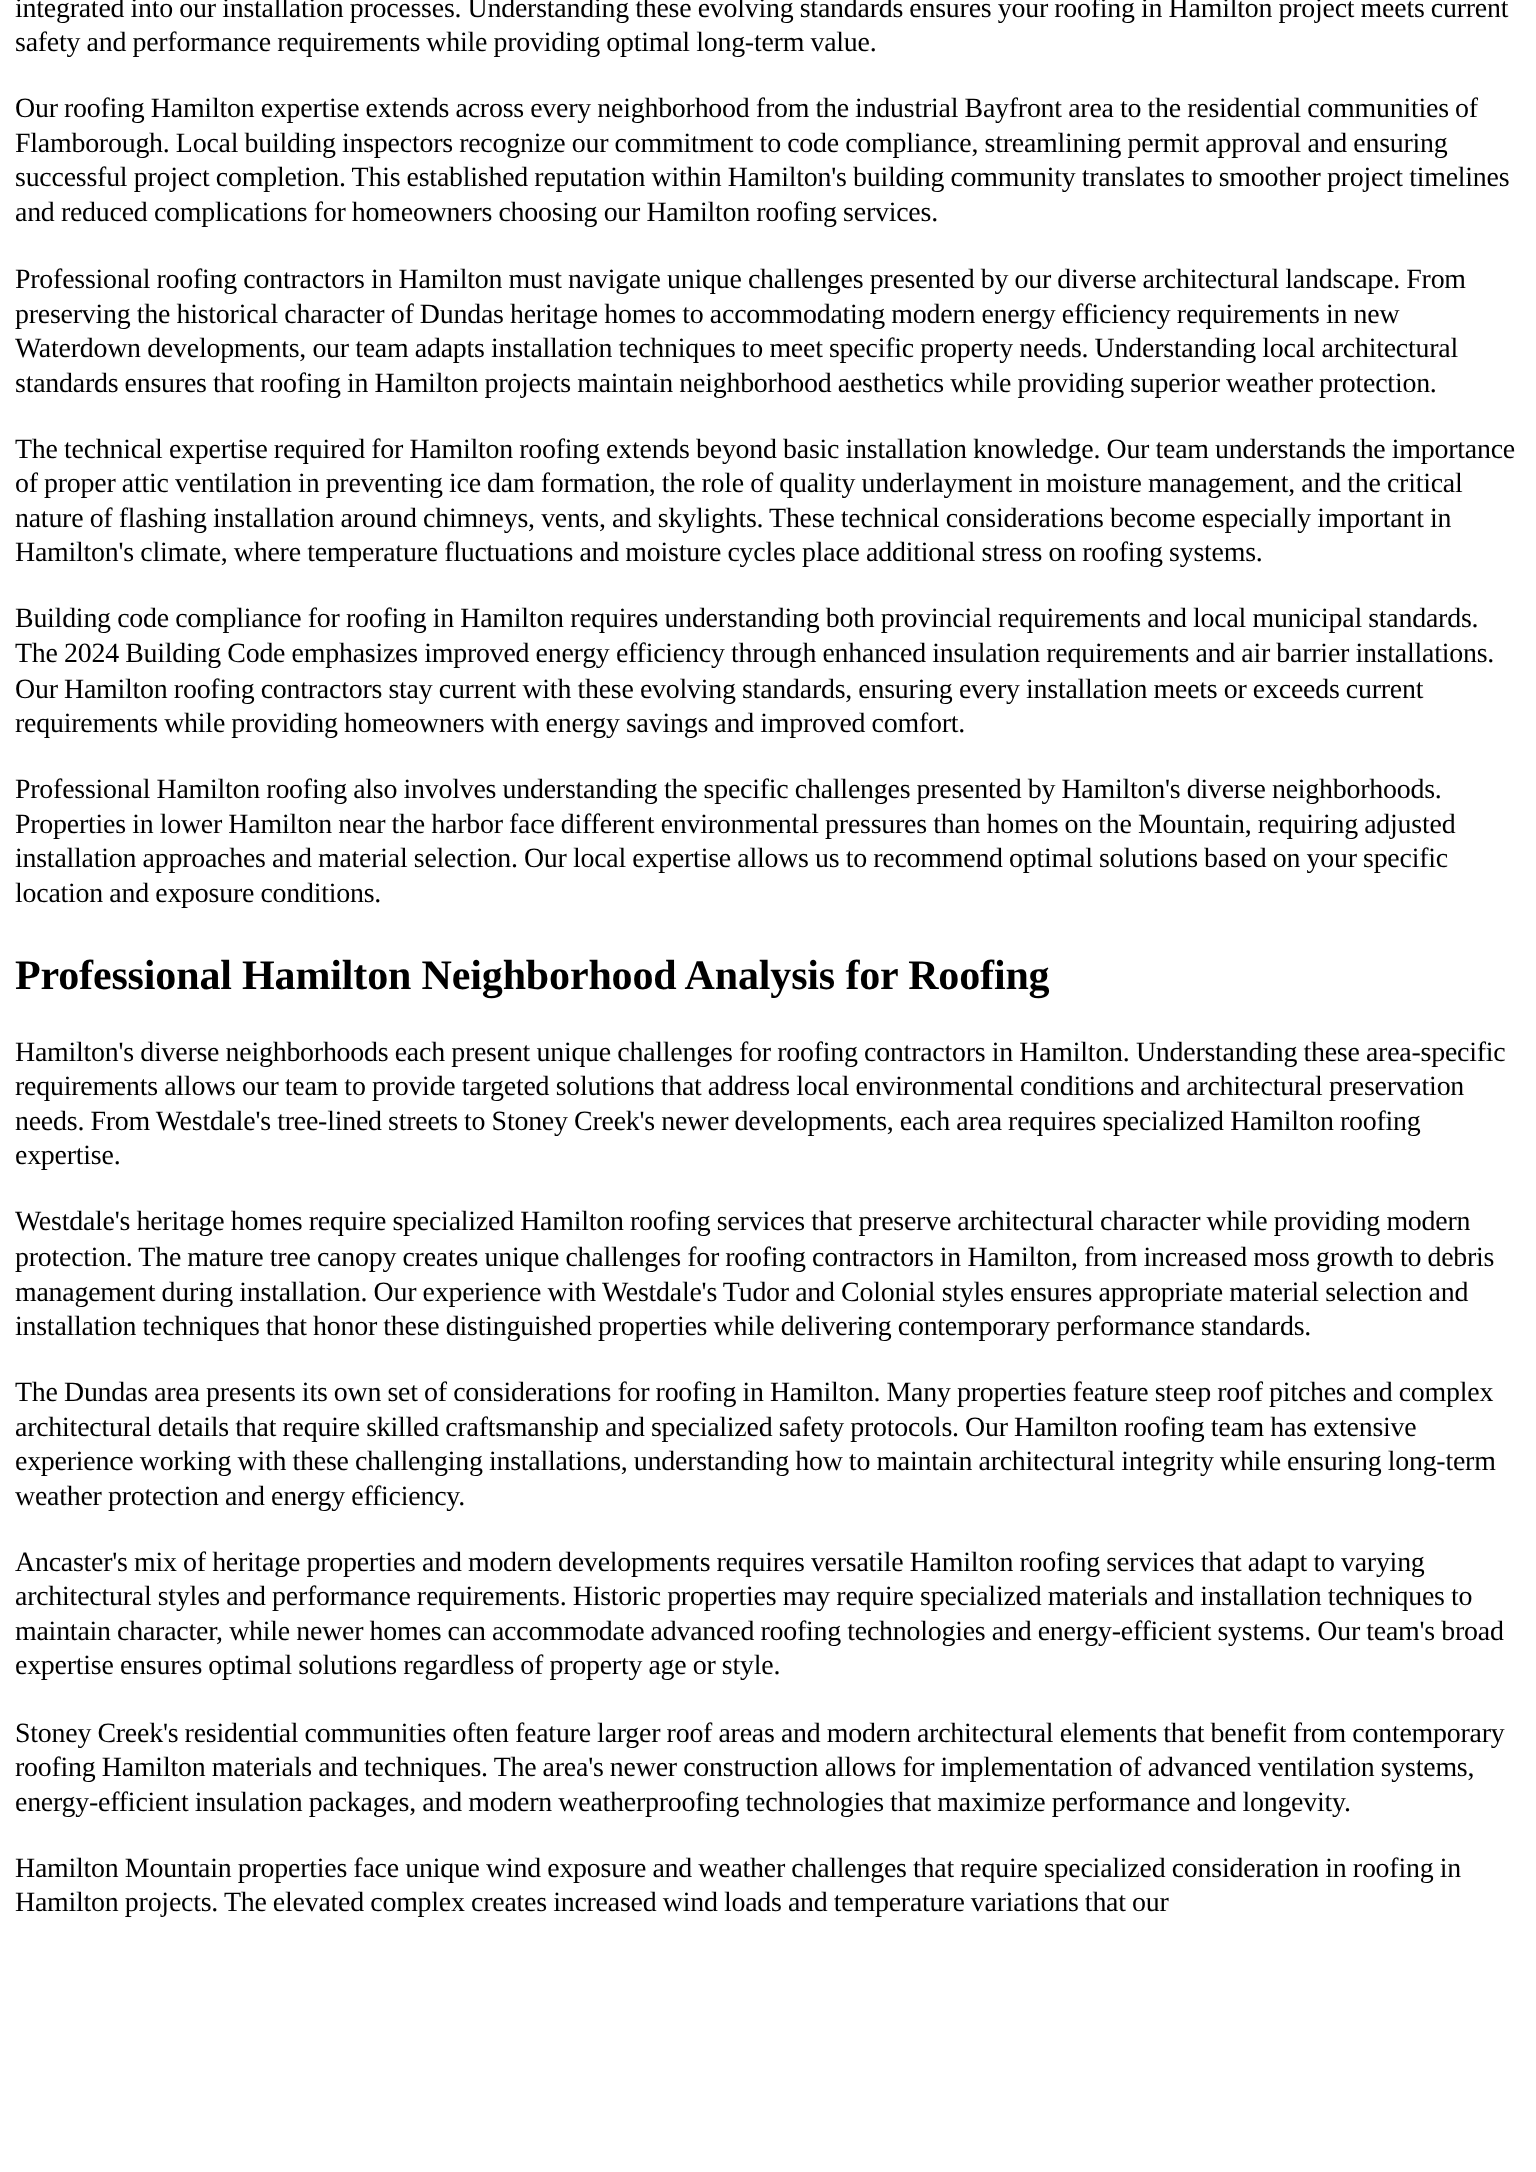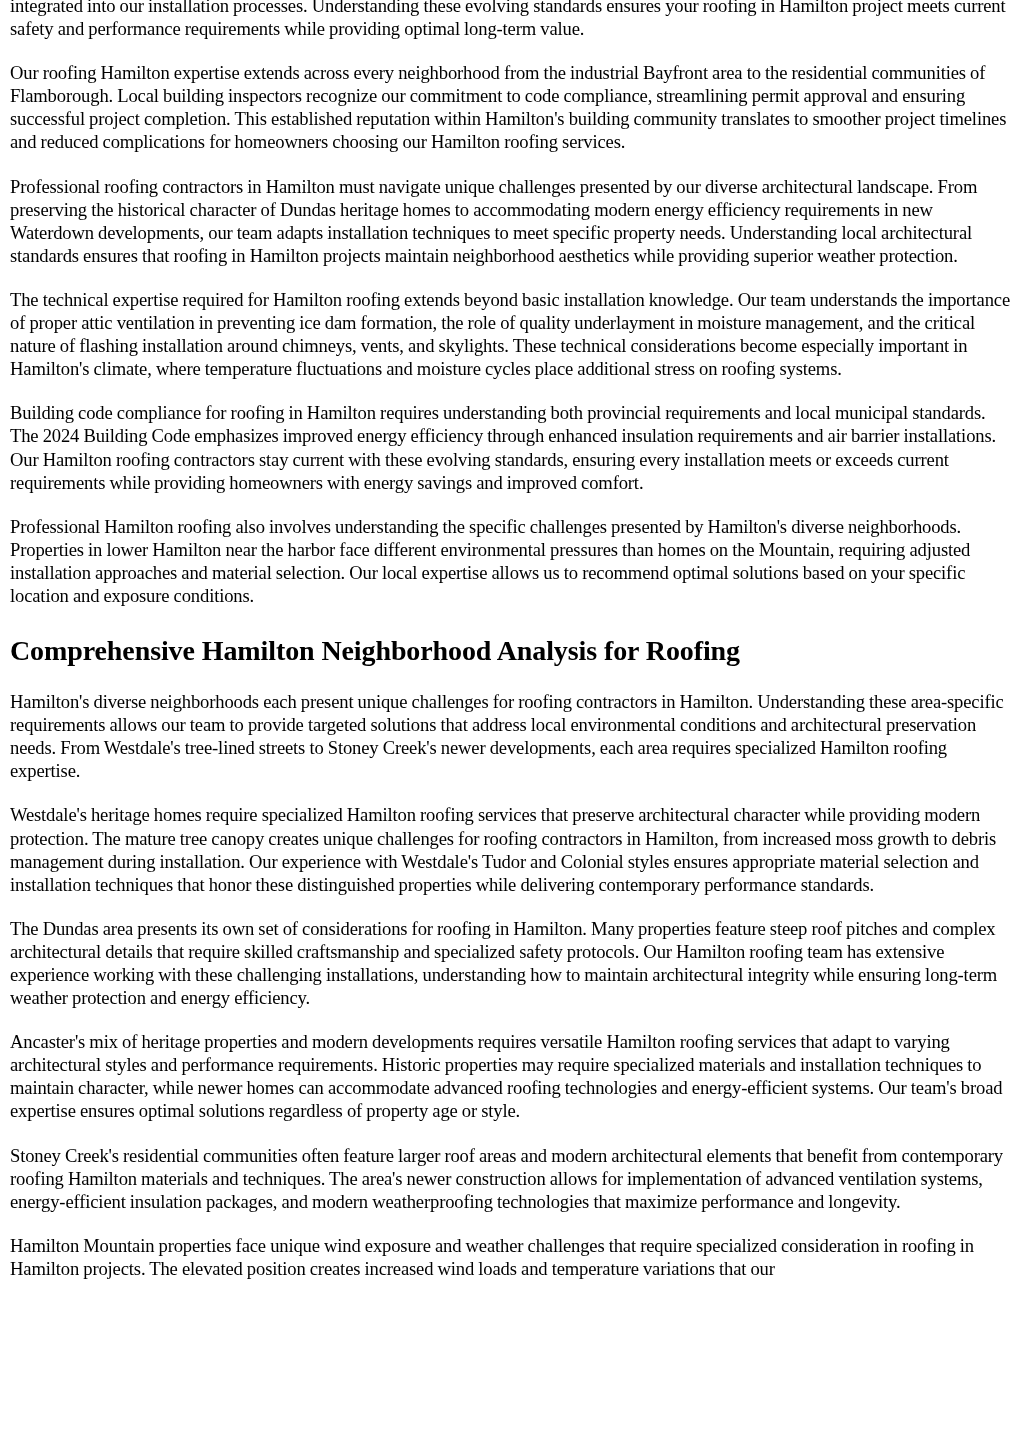--- a/index.html
+++ b/index.html
@@ -41,21 +41,21 @@
   <section>
     <p>integrated into our installation processes. Understanding these evolving standards ensures your roofing in Hamilton project meets current safety and performance requirements while providing optimal long-term value.</p>
     <p>Our roofing Hamilton expertise extends across every neighborhood from the industrial Bayfront area to the residential communities of Flamborough. Local building inspectors recognize our commitment to code compliance, streamlining permit approval and ensuring successful project completion. This established reputation within Hamilton's building community translates to smoother project timelines and reduced complications for homeowners choosing our Hamilton roofing services.</p>
     <p>Professional roofing contractors in Hamilton must navigate unique challenges presented by our diverse architectural landscape. From preserving the historical character of Dundas heritage homes to accommodating modern energy efficiency requirements in new Waterdown developments, our team adapts installation techniques to meet specific property needs. Understanding local architectural standards ensures that roofing in Hamilton projects maintain neighborhood aesthetics while providing superior weather protection.</p>
     <p>The technical expertise required for Hamilton roofing extends beyond basic installation knowledge. Our team understands the importance of proper attic ventilation in preventing ice dam formation, the role of quality underlayment in moisture management, and the critical nature of flashing installation around chimneys, vents, and skylights. These technical considerations become especially important in Hamilton's climate, where temperature fluctuations and moisture cycles place additional stress on roofing systems.</p>
     <p>Building code compliance for roofing in Hamilton requires understanding both provincial requirements and local municipal standards. The 2024 Building Code emphasizes improved energy efficiency through enhanced insulation requirements and air barrier installations. Our Hamilton roofing contractors stay current with these evolving standards, ensuring every installation meets or exceeds current requirements while providing homeowners with energy savings and improved comfort.</p>
     <p>Professional Hamilton roofing also involves understanding the specific challenges presented by Hamilton's diverse neighborhoods. Properties in lower Hamilton near the harbor face different environmental pressures than homes on the Mountain, requiring adjusted installation approaches and material selection. Our local expertise allows us to recommend optimal solutions based on your specific location and exposure conditions.</p>
   </section>
 
   <section>
-    <h2>Comprehensive Hamilton Neighborhood Analysis for Roofing</h2>
+    <h2>Professional Hamilton Neighborhood Analysis for Roofing</h2>
     <p>Hamilton's diverse neighborhoods each present unique challenges for roofing contractors in Hamilton. Understanding these area-specific requirements allows our team to provide targeted solutions that address local environmental conditions and architectural preservation needs. From Westdale's tree-lined streets to Stoney Creek's newer developments, each area requires specialized Hamilton roofing expertise.</p>
     <p>Westdale's heritage homes require specialized Hamilton roofing services that preserve architectural character while providing modern protection. The mature tree canopy creates unique challenges for roofing contractors in Hamilton, from increased moss growth to debris management during installation. Our experience with Westdale's Tudor and Colonial styles ensures appropriate material selection and installation techniques that honor these distinguished properties while delivering contemporary performance standards.</p>
     <p>The Dundas area presents its own set of considerations for roofing in Hamilton. Many properties feature steep roof pitches and complex architectural details that require skilled craftsmanship and specialized safety protocols. Our Hamilton roofing team has extensive experience working with these challenging installations, understanding how to maintain architectural integrity while ensuring long-term weather protection and energy efficiency.</p>
     <p>Ancaster's mix of heritage properties and modern developments requires versatile Hamilton roofing services that adapt to varying architectural styles and performance requirements. Historic properties may require specialized materials and installation techniques to maintain character, while newer homes can accommodate advanced roofing technologies and energy-efficient systems. Our team's broad expertise ensures optimal solutions regardless of property age or style.</p>
     <p>Stoney Creek's residential communities often feature larger roof areas and modern architectural elements that benefit from contemporary roofing Hamilton materials and techniques. The area's newer construction allows for implementation of advanced ventilation systems, energy-efficient insulation packages, and modern weatherproofing technologies that maximize performance and longevity.</p>
-    <p>Hamilton Mountain properties face unique wind exposure and weather challenges that require specialized consideration in roofing in Hamilton projects. The elevated position creates increased wind loads and temperature variations that our</p>
+    <p>Hamilton Mountain properties face unique wind exposure and weather challenges that require specialized consideration in roofing in Hamilton projects. The elevated complex creates increased wind loads and temperature variations that our</p>
   </section>
 </div>
 
 </body></html>

